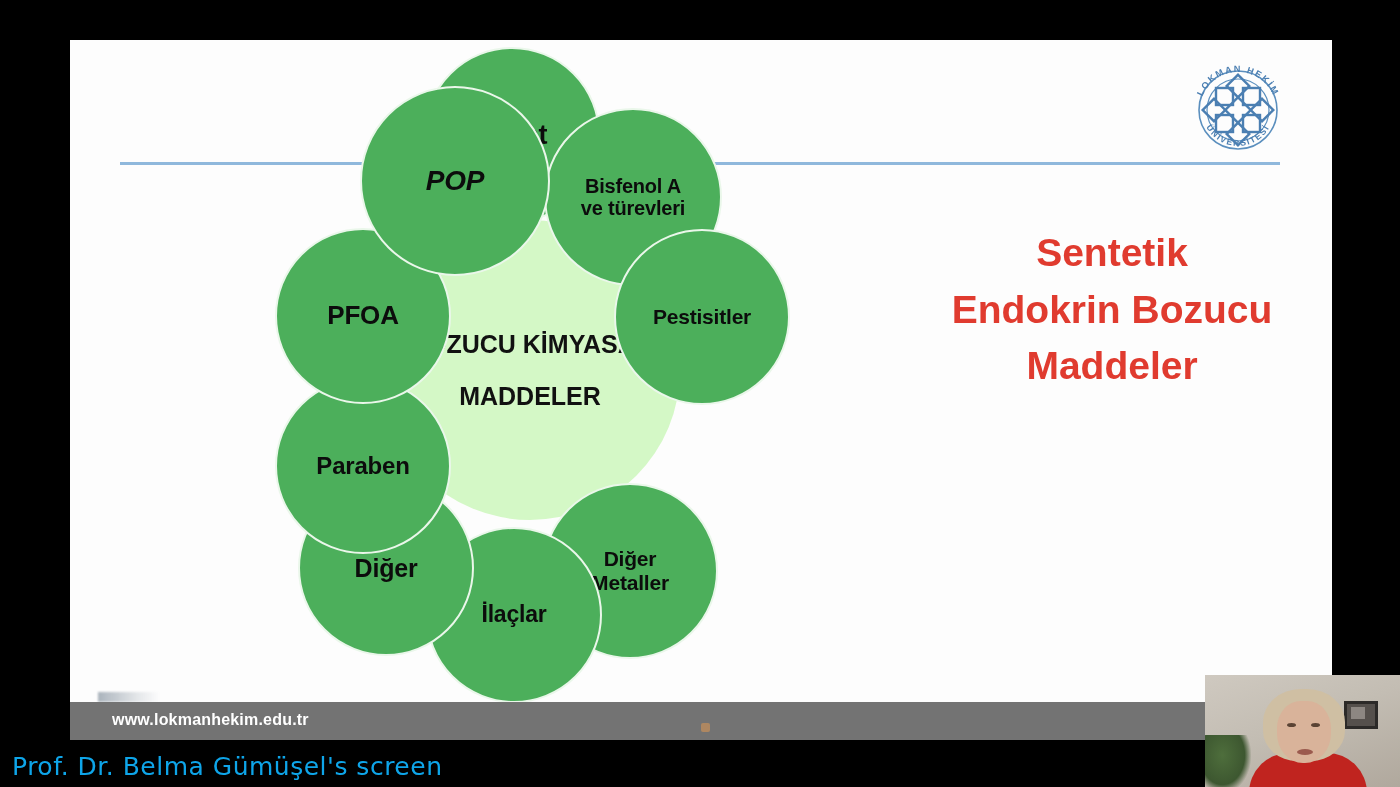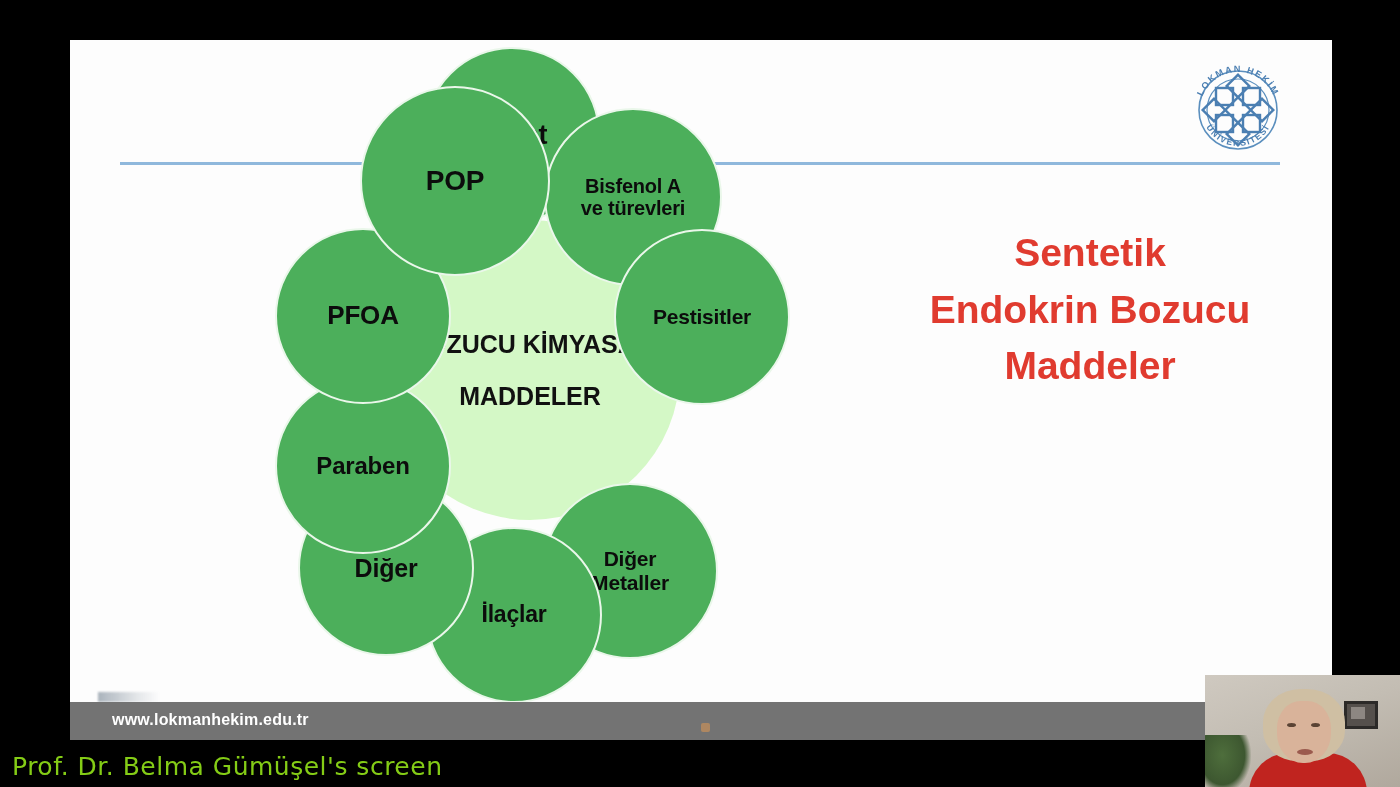--- a/index.html
+++ b/index.html
@@ -86,21 +86,21 @@
     justify-content: center;
     text-align: center;
     color: #111;
     font-weight: bold;
   }
   #center-circle .cline { display: block; }
 
   
   #red-title {
     position: absolute;
-    left: 820px;
+    left: 842px;
     top: 185px;
     width: 400px;
     text-align: center;
     color: #e03b2f;
     font-weight: bold;
     font-size: 39px;
     line-height: 1.45;
   }
   #red-title div { white-space: nowrap; }
 
@@ -218,21 +218,21 @@
     width: 118px; height: 44px;
     border-radius: 40px 40px 0 0;
     background: #c0241f;
   }
 
   
   #share-caption {
     position: absolute;
     left: 12px;
     bottom: 6px;
-    color: #84cc16;
+    color: #0ea5e9;
     font-size: 25px;
     font-family: "DejaVu Sans", sans-serif;
     letter-spacing: 0.5px;
   }
 </style>
 </head>
 <body>
 
 <div id="stage">
 
@@ -303,21 +303,21 @@
       </div>
 
       <div class="circle" style="left:85px; top:338px; width:176px; height:176px; font-size:24px;">
         <span>Paraben</span>
       </div>
 
       <div class="circle" style="left:85px; top:188px; width:176px; height:176px; font-size:26px;">
         <span>PFOA</span>
       </div>
 
-      <div class="circle" style="left:170px; top:46px; width:190px; height:190px; font-size:28px;">
+      <div class="circle" style="left:170px; top:46px; width:190px; height:190px; font-size:28px;font-style:italic;">
         <span>POP</span>
       </div>
 
     </div>
 
     <div id="red-title">
       <div>Sentetik</div>
       <div>Endokrin Bozucu</div>
       <div>Maddeler</div>
     </div>

